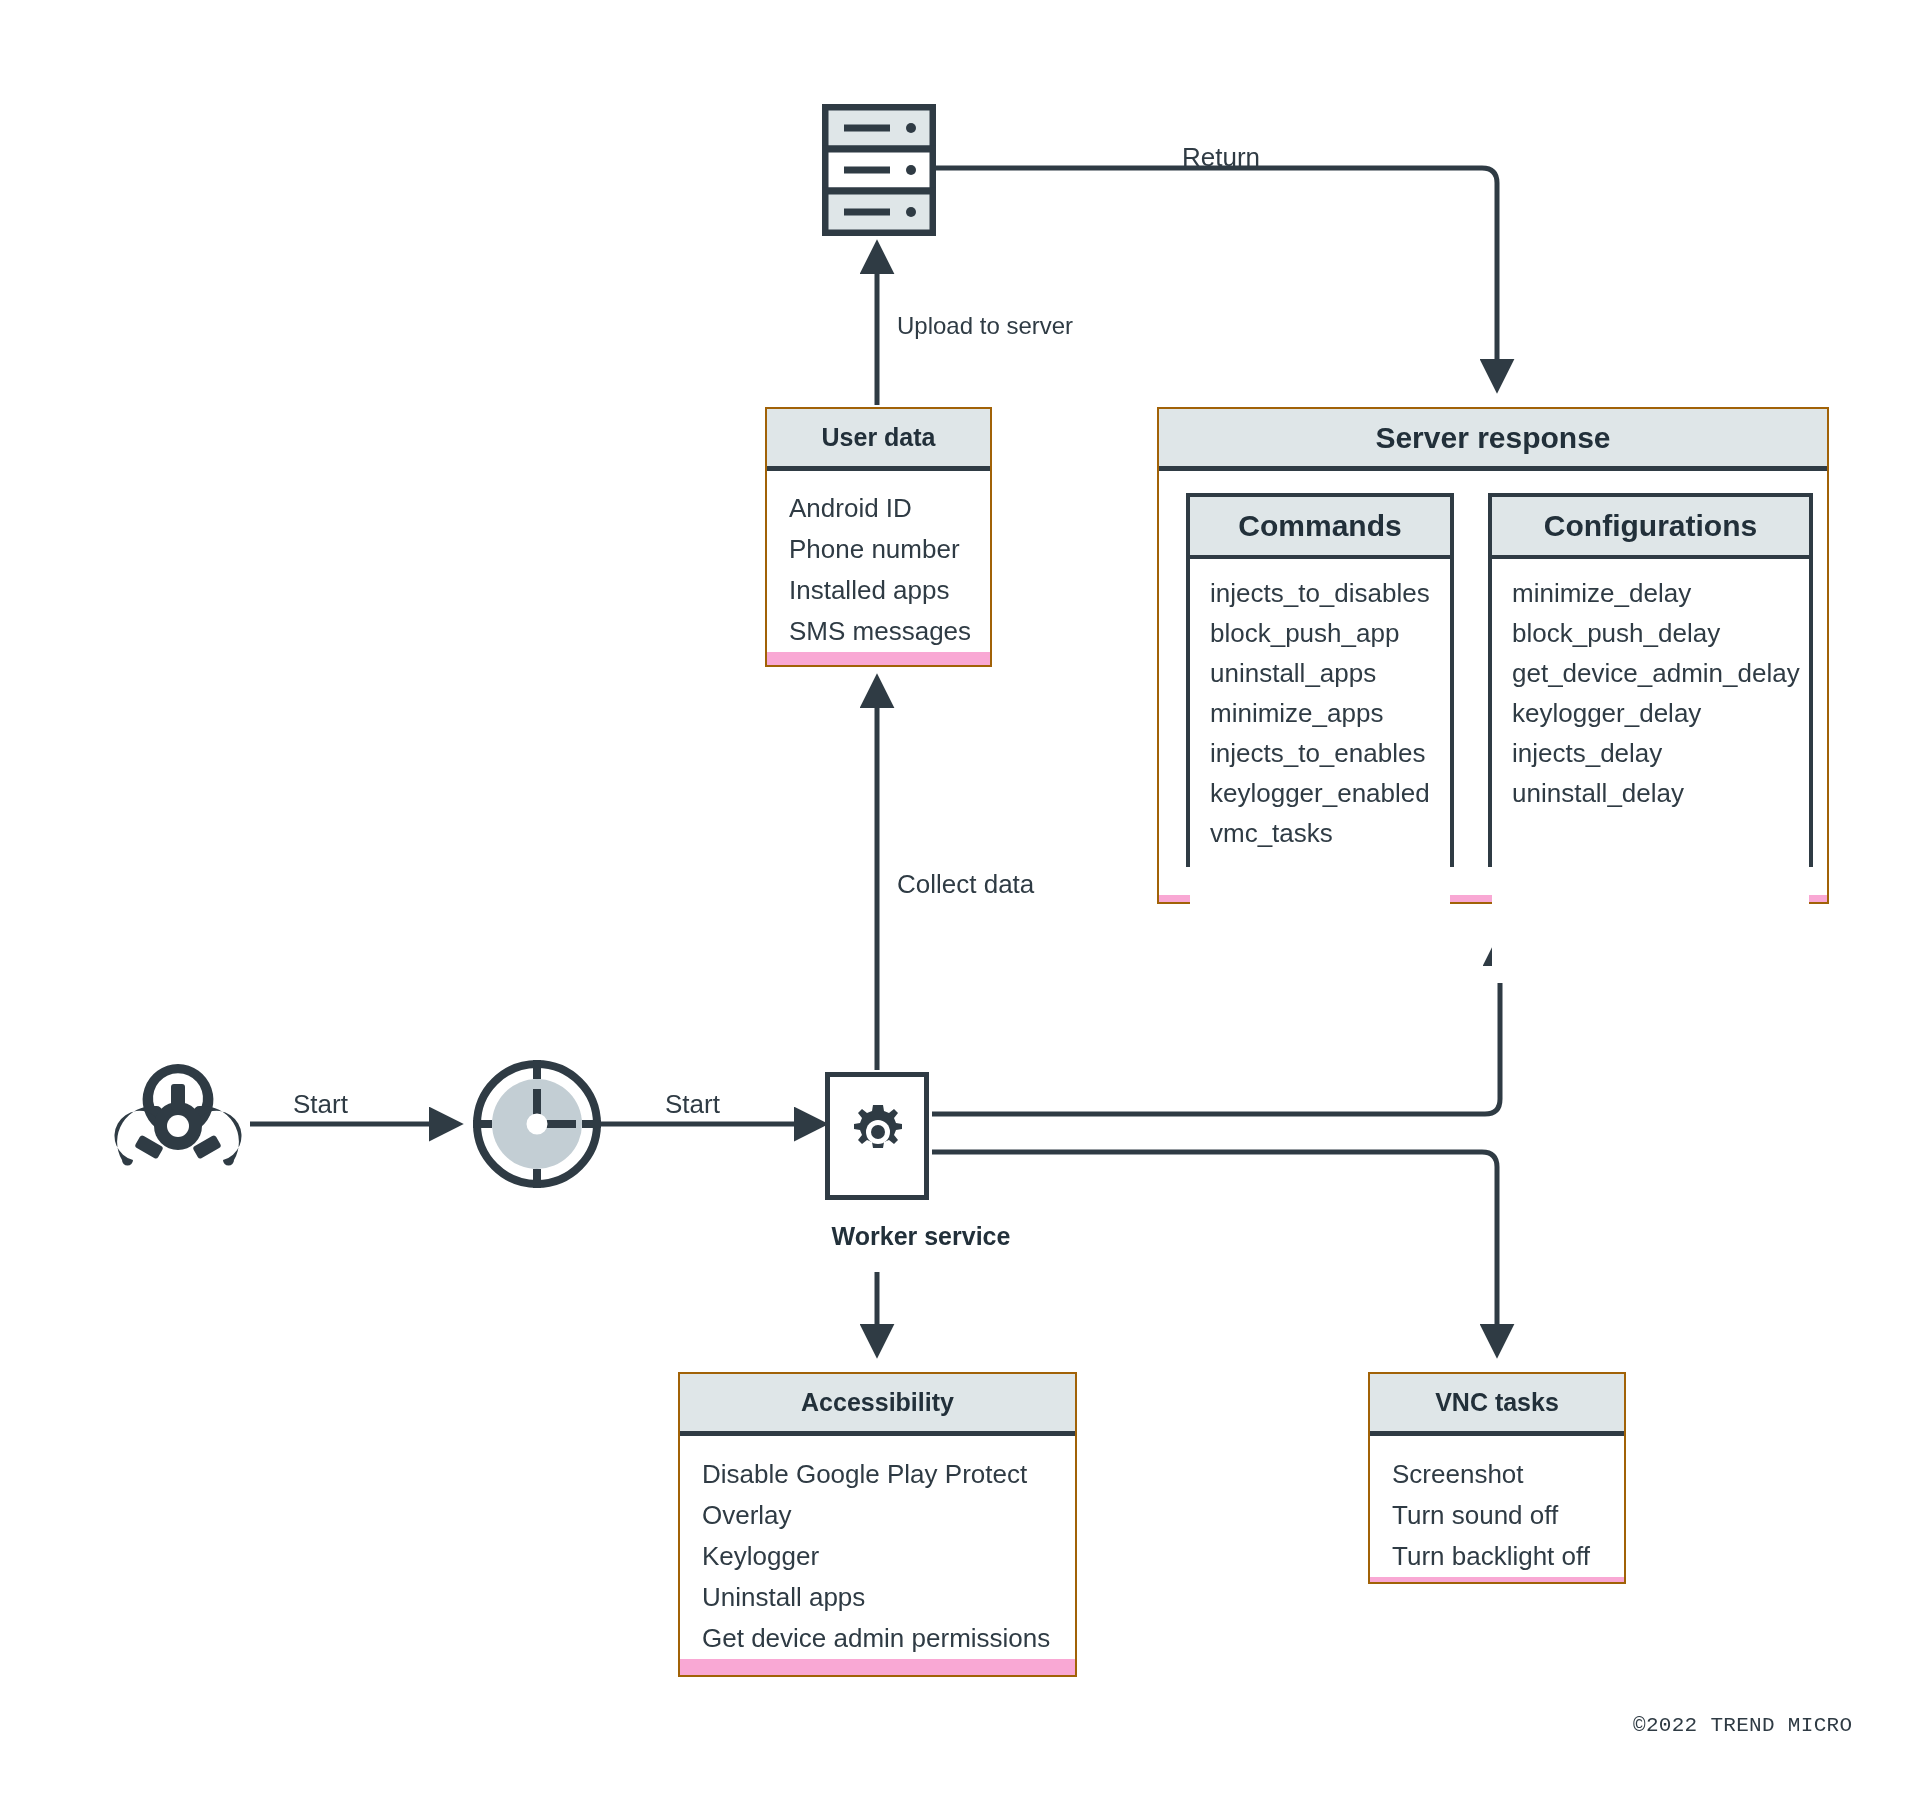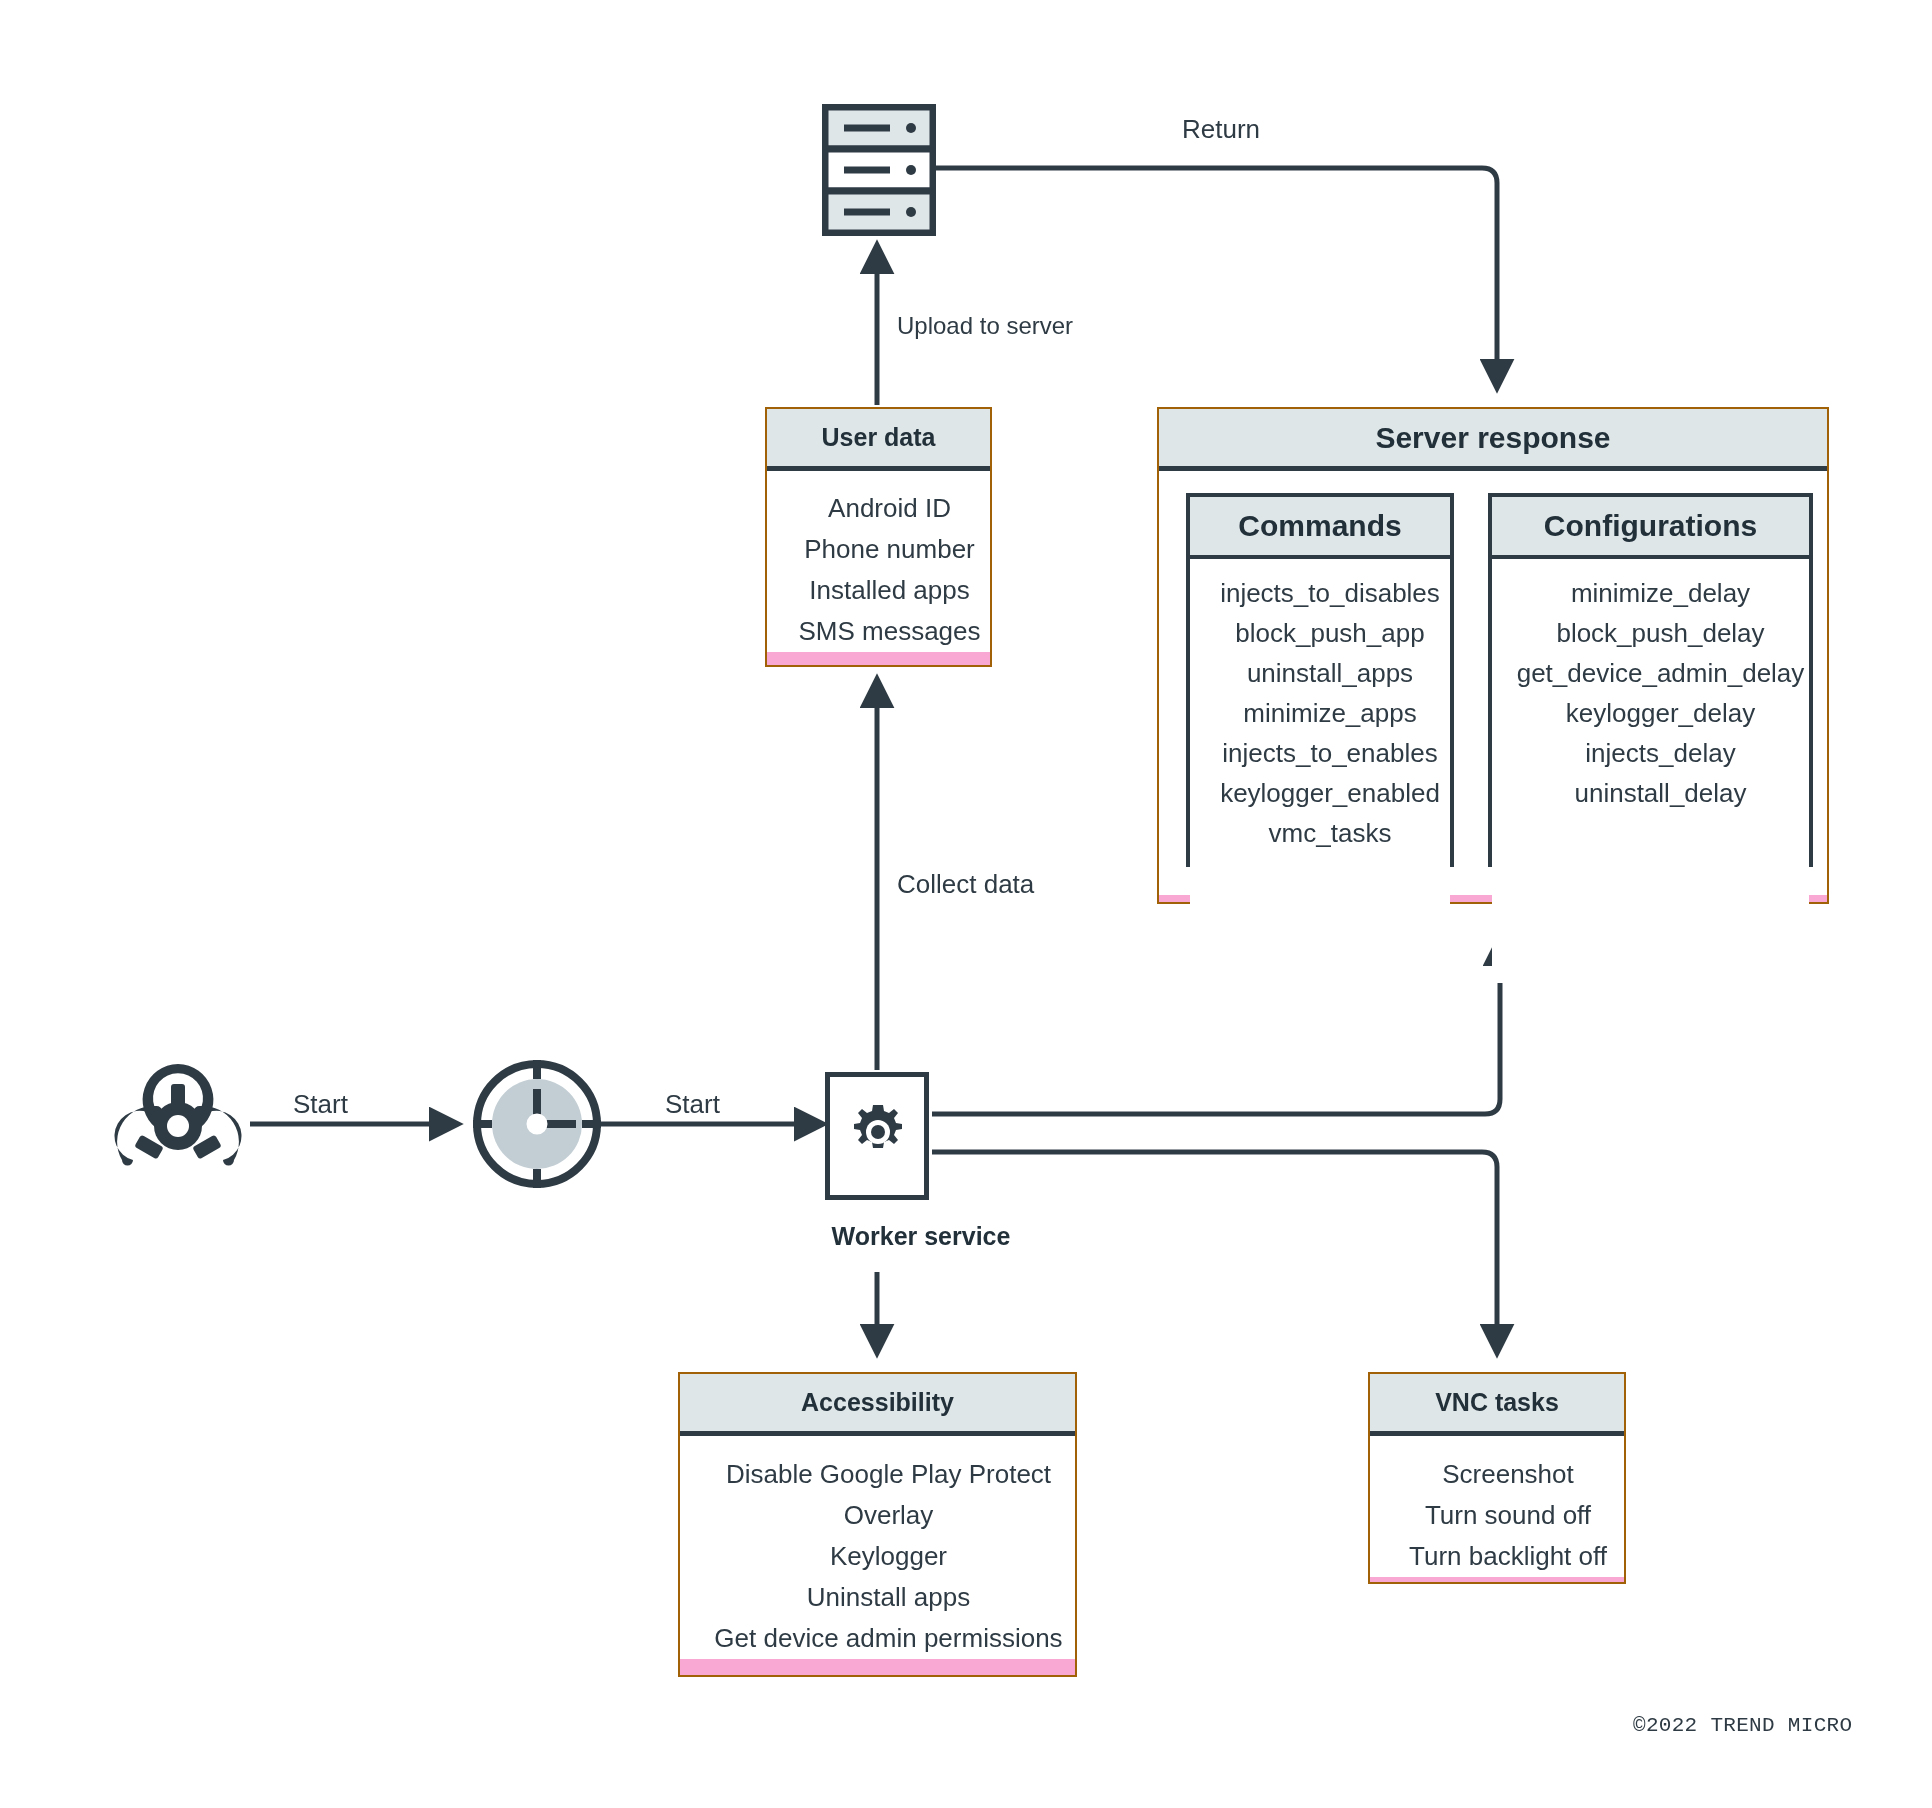--- a/index.html
+++ b/index.html
@@ -43,21 +43,20 @@
     align-items: center;
     justify-content: center;
   }
   .panel-body {
     box-sizing: border-box;
     background: #ffffff;
   }
   .panel-body .row {
     white-space: nowrap;
     color: #2f3b44;
-    text-align: center;
   }
   .lbl {
     position: absolute;
     color: #2f3b44;
     white-space: nowrap;
   }
   .node-label {
     position: absolute;
     font-weight: bold;
     color: #22303a;
@@ -100,21 +99,21 @@
     position: absolute;
     left: 825px; top: 1072px; width: 104px; height: 128px;
     border: 5px solid #2f3b44;
     background: #ffffff;
     box-sizing: border-box;
   }
   #worker-label { left: 786px; top: 1222px; width: 182px; font-size: 25px; }
   
   .icon-abs { position: absolute; }
   
-  #lbl-return { left: 1182px; top: 114px; font-size: 26px; }
+  #lbl-return { left: 1182px; top: 142px; font-size: 26px; }
   #lbl-upload { left: 897px; top: 312px; font-size: 24px; }
   #lbl-collect { left: 897px; top: 869px; font-size: 26px; }
   #lbl-start-1 { left: 293px; top: 1089px; font-size: 26px; }
   #lbl-start-2 { left: 665px; top: 1089px; font-size: 26px; }
   #copyright { left: 1633px; top: 1714px; font-size: 21px; letter-spacing: 0.3px; font-family: Liberation Mono, monospace; }
 </style>
 </head>
 <body>
 
 <div id="canvas">

